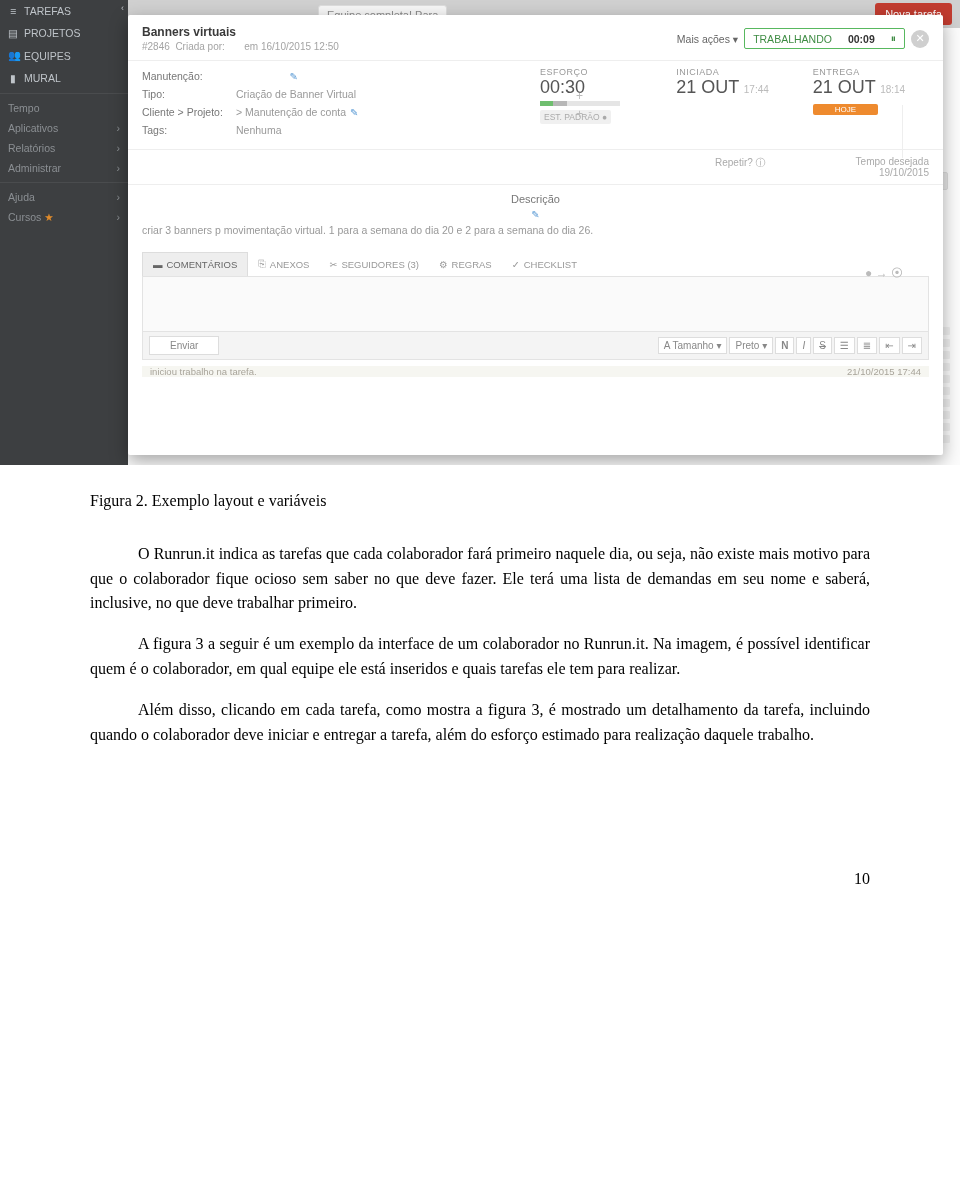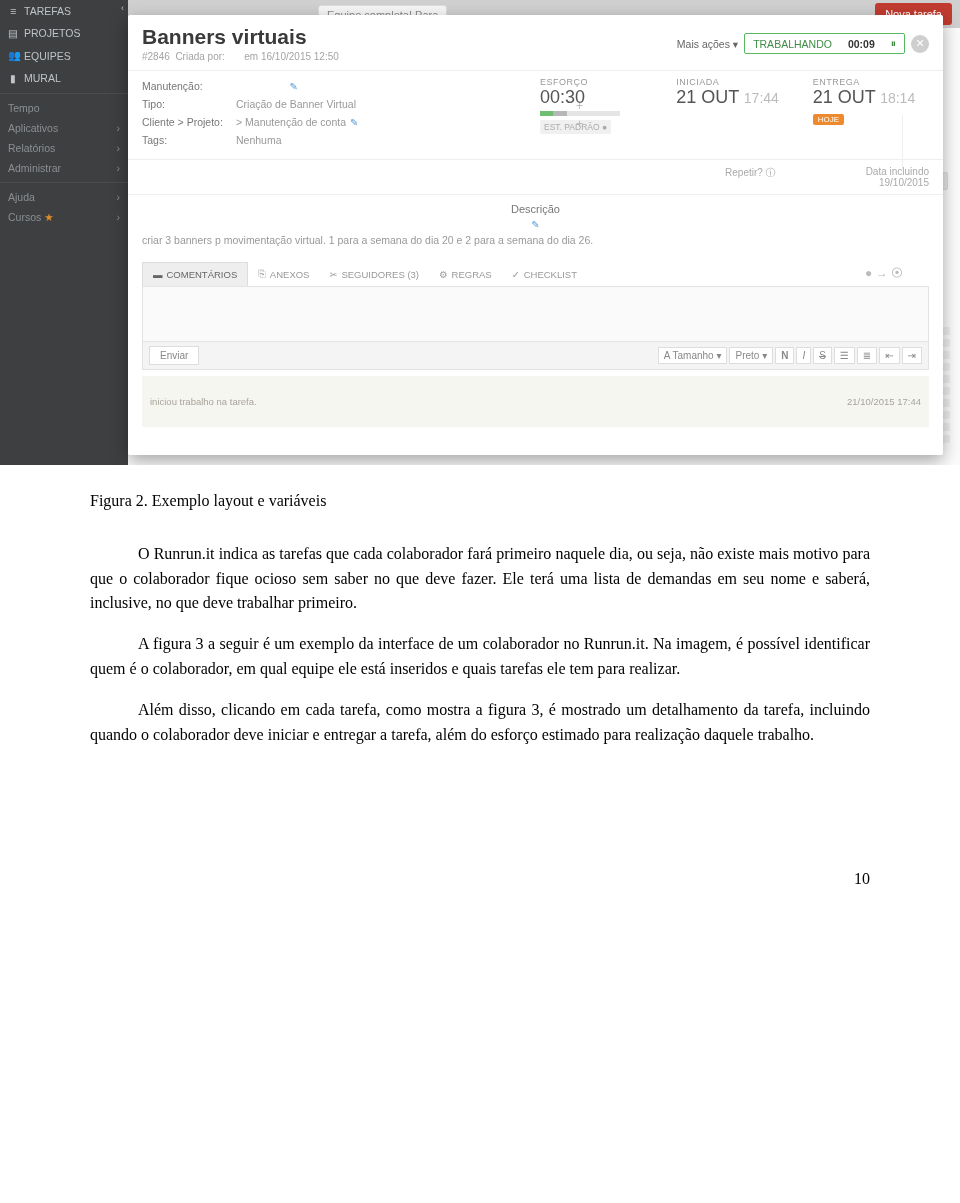--- a/index.html
+++ b/index.html
@@ -21,21 +21,21 @@
   .bgbody { position:absolute; left:128px; right:0; top:28px; bottom:0; background:#fcfcfc; }
   .bg-rows { position:absolute; right:10px; bottom:18px; width:110px;}
   .bg-rows div{ height:8px; background:#efefef; margin:4px 0; border-radius:1px;}
   .bg-icons { position:absolute; right:12px; top:144px; display:flex; gap:4px;}
   .bg-icons span{ width:22px; height:18px; background:#e8e8e8; border:1px solid #ddd; display:inline-block; border-radius:2px;}
   .bg-icons span.active{ background:#b7bbbe;}
 
   
   .modal { position:absolute; left:128px; top:15px; right:17px; height:440px; background:#fff; box-shadow:0 6px 18px rgba(0,0,0,.35); border-radius:2px; }
   .m-head { display:flex; align-items:center; justify-content:space-between; padding:10px 14px 4px 14px; }
-  .m-title h2{ font-size:21px; font-weight:bold; color:#3a3a3a; }
+  .m-title h2{ font-size:12px; font-weight:bold; color:#3a3a3a; }
   .m-title .sub{ font-size:10px; color:#a4a4a4; margin-top:2px; }
   .m-right { display:flex; align-items:center; gap:6px; }
   .m-right .more{ font-size:10.5px; color:#666; }
   .m-right .status{ border:1px solid #58b85f; color:#3f8c44; font-size:10.5px; padding:3px 8px; border-radius:2px; display:flex; gap:16px; align-items:center;}
   .m-right .status .time{ color:#333; font-weight:bold;}
   .m-right .close{ width:18px; height:18px; border-radius:50%; background:#cfcfcf; color:#fff; display:flex; align-items:center; justify-content:center; font-size:11px;}
   
   .m-info { background:#fff; margin:4px 0 0 0; padding:6px 14px 10px 14px; display:flex; gap:18px; border-top:1px solid #eee; border-bottom:1px solid #eee; position:relative;}
   .m-info::after{ content:""; position:absolute; right:40px; top:50%; width:1px; height:60%; background:#eee;}
   .info-left{ flex:0 0 340px; font-size:10.5px; color:#888;}
@@ -43,41 +43,41 @@
   .info-left .lbl{ width:94px; color:#777;}
   .info-left .val{ color:#999; display:flex; gap:4px; align-items:center;}
   .editico{ color:#5b9bd5; font-size:10px;}
   .plus{ position:absolute; color:#bbb; font-size:12px;}
   .plusA{ left:448px; top:28px;}
   .plusB{ left:448px; top:46px;}
   .info-cards{ flex:1; display:flex; gap:20px; padding-left:40px;}
   .card{ flex:1;}
   .card .cl{ font-size:9px; color:#999; letter-spacing:.5px;}
   .card .cv{ font-size:18px; color:#555; }
-  .card .ct{ font-size:14px; color:#bbb;}
+  .card .ct{ font-size:10px; color:#bbb;}
   .effort-bar{ display:flex; height:5px; width:80px; margin-top:3px;}
   .effort-bar span:nth-child(1){flex:1;background:#6fbe6f;}
   .effort-bar span:nth-child(2){flex:1;background:#b7b7b7;}
   .effort-bar span:nth-child(3){flex:4;background:#e5e5e5;}
   .est{ font-size:8.5px; color:#aaa; margin-top:4px; display:inline-block; background:#f0f0f0; border-radius:2px; padding:2px 4px;}
-  .hoje{ background:#ee8a2e; color:#fff; font-size:8px; padding:1px 5px; border-radius:2px; display:inline-block; margin-top:3px;}
+  .hoje{ background:#ee8a2e; color:#fff; font-size:8px; padding:1px 22px; border-radius:2px; display:inline-block; margin-top:3px;}
   .m-repeat{ display:flex; justify-content:space-between; padding:6px 14px; font-size:10px; color:#aaa; border-bottom:1px solid #eee;}
   .m-desc{ padding:8px 14px;}
   .m-desc .dt{ font-size:11px; color:#777; display:flex; align-items:center; gap:4px;flex-direction:column;}
   .m-desc .dc{ font-size:10.5px; color:#999; margin-top:4px;}
   .tabs{ display:flex; gap:0; margin:8px 0 0 14px; font-size:9.5px; color:#999;}
   .tab{ padding:6px 10px; display:flex; gap:4px; align-items:center;}
   .tab.active{ background:#eee; color:#666; border-top:1px solid #ddd; border-left:1px solid #ddd; border-right:1px solid #ddd;}
   .editor{ margin:0 14px; border:1px solid #e3e3e3; background:#fafafa;}
   .editor .area{ height:54px;}
   .editor .bar{ display:flex; justify-content:space-between; align-items:center; background:#f4f4f4; border-top:1px solid #e3e3e3; padding:4px 6px;}
-  .editor .send{ background:#fff; border:1px solid #ddd; color:#888; font-size:10px; padding:3px 10px;}
+  .editor .send{ background:#fff; border:1px solid #ddd; color:#888; font-size:10px; padding:3px 20px;}
   .editor .tools{ display:flex; gap:2px; font-size:10px; color:#888;}
   .tool{ border:1px solid #ddd; padding:2px 5px; background:#fff;}
-  .log{ margin:6px 14px 0 14px; background:#f6f6f1; display:flex; justify-content:space-between; padding:20px 8px; font-size:9.5px; color:#a8a49a;}
+  .log{ margin:6px 14px 0 14px; background:#f6f6f1; display:flex; justify-content:space-between; padding:0 8px; font-size:9.5px; color:#a8a49a;}
   .drop{position:absolute; right:40px; top:251px; font-size:12px; color:#bbb;}
   .modal .thumb { position:absolute; right:0; top:64px; width:4px; height:20px; background:#c9c9c9; border-radius:2px;}
 
   
   .doc { width: 780px; margin: 24px auto 0 auto; font-family: "Times New Roman", Times, serif; font-size: 16px; line-height: 1.55; color: #000; }
   .doc .caption { text-align:left; margin: 10px 0 28px 0;}
   .doc p { text-align: justify; text-indent: 48px; margin-bottom: 16px; }
   .pagenum { text-align:right; margin-top:120px; font-family:"Times New Roman"; font-size:16px;}
 </style>
 </head>
@@ -221,21 +221,21 @@
           <span class="hoje">HOJE</span>
         </div>
       </div>
     </div>
 
     <div class="m-repeat">
       <span></span>
       <span style="flex:1"></span>
       <span><span>Repetir?</span> ⓘ</span>
       <span style="margin-left:90px; text-align:right;">
-        <span>Data incluindo</span><br><span>19/10/2015</span>
+        <span>Tempo desejada</span><br><span>19/10/2015</span>
       </span>
     </div>
 
     <div class="m-desc">
       <div class="dt">
           <span>Descrição</span> 
           <span class="editico">✎</span>
         </div>
       <div class="dc">criar 3 banners p movimentação virtual. 1 para a semana do dia 20 e 2 para a semana do dia 26.</div>
     </div>

